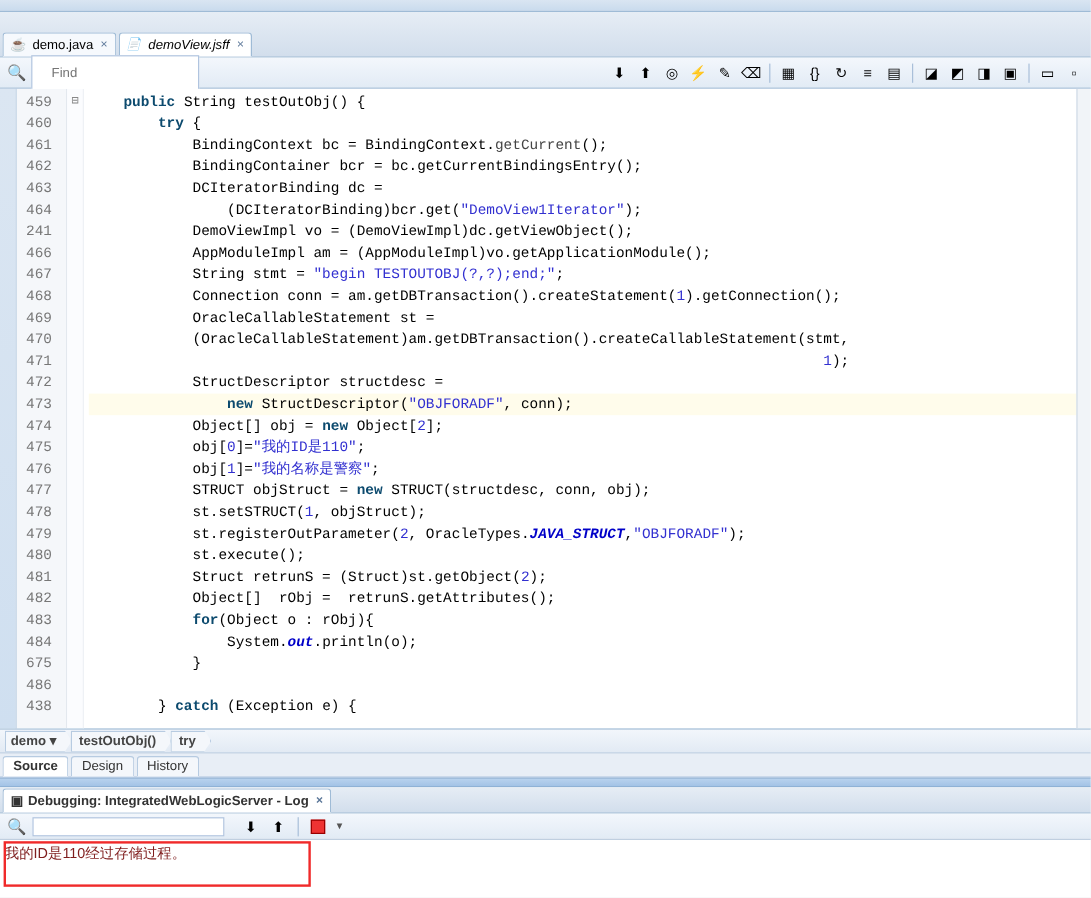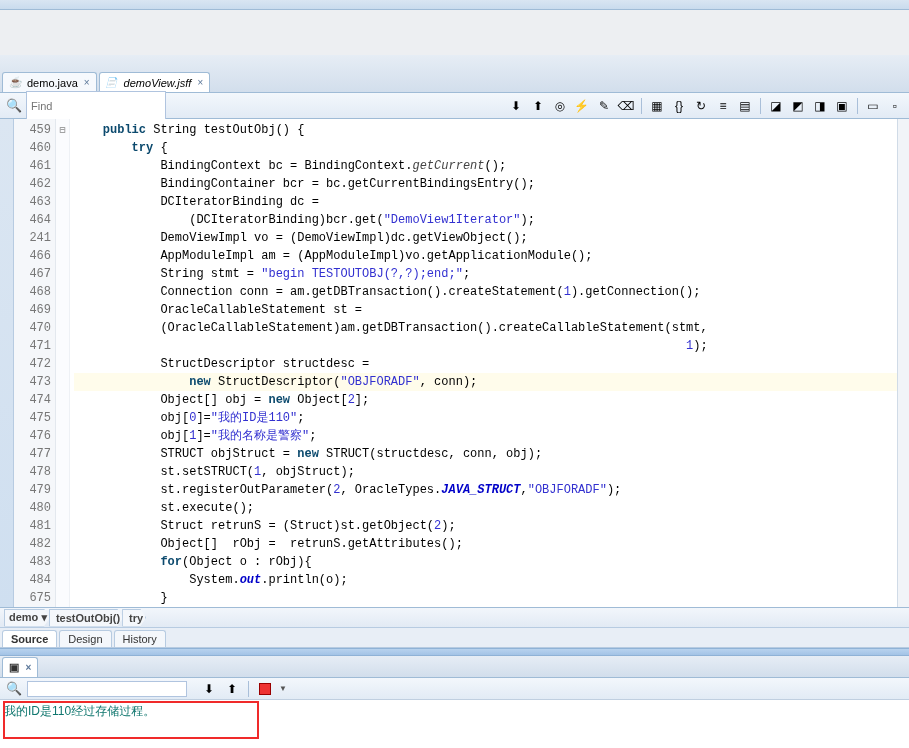--- a/index.html
+++ b/index.html
@@ -18,21 +18,20 @@
     background: linear-gradient(#d9e5f2, #c9dbed);
     border-bottom: 1px solid #9fbbd6;
   }
   .tabs-bar {
     height: 38px;
     background: linear-gradient(#e6edf5, #d2deec);
     border-bottom: 1px solid #9fbbd6;
     display: flex;
     align-items: flex-end;
     padding-left: 2px;
-    margin-top: 45px;
   }
   .file-tab {
     display: flex;
     align-items: center;
     gap: 4px;
     height: 20px;
     padding: 0 6px;
     background: #f6f9fd;
     border: 1px solid #9fbbd6;
     border-bottom: none;
@@ -61,21 +60,21 @@
   .bino-icon {
     width: 20px; height: 20px;
     display: inline-flex; align-items:center; justify-content:center;
     font-size: 13px;
   }
   .find-input {
     width: 140px;
     height: 30px;
     border: 1px solid #b0c4df;
     background: #fff;
-    padding: 0 4px;
+    padding: 0 16px;
     font-size: 11px;
     color: #999;
   }
   .tb-btn {
     width: 20px; height: 20px;
     display: inline-flex; align-items:center; justify-content:center;
     border-radius: 3px;
     cursor: pointer;
   }
   .tb-sep { width: 1px; height: 16px; background: #a9bfd9; margin: 0 3px; }
@@ -90,21 +89,21 @@
   }
   .left-rail {
     width: 14px;
     background: linear-gradient(#dbe6f2, #cfdff0);
     border-right: 1px solid #b7cbe1;
   }
   .gutter {
     width: 42px;
     background: #f5f7fa;
     border-right: 1px solid #e3e8ee;
-    text-align: right;
+    text-align: center;
     padding: 2px 4px 2px 0;
     font-family: Consolas, "Courier New", monospace;
     font-size: 12px;
     color: #777;
     line-height: 18px;
   }
   .fold-col {
     width: 14px;
     background: #fbfcfe;
     border-right: 1px solid #eef1f5;
@@ -122,37 +121,37 @@
     line-height: 18px;
     padding: 2px 0 2px 4px;
     white-space: pre;
     overflow: hidden;
   }
   .code .ln { display: block; height: 18px; }
   .code .hl { background: #fffceb; }
   .kw   { color: #0c4a6e; font-weight: bold; }
   .str  { color: #3230d0; }
   .num  { color: #3230d0; }
-  .ital { font-style: italic; color: #444; margin-top: 24px; }
+  .ital { color: #444; margin-top: 24px; }
   .ital2{ font-style: italic; color: #0000c8; font-weight: bold; }
 
   .breadcrumb {
     height: 20px;
     background: linear-gradient(#f2f6fb, #e2eaf4);
     border-bottom: 1px solid #b7cbe1;
     display: flex;
     align-items: center;
     font-size: 11px;
     font-weight: bold;
     color: #444;
     padding-left: 4px;
   }
   .crumb {
     display: inline-flex; align-items:center;
-    padding: 0 2px 0 6px;
+    padding: 0 12px 0 6px;
     height: 18px;
     background: #f4f7fb;
     border: 1px solid #b7cbe1;
     position: relative;
     margin-right: -1px;
     clip-path: polygon(0 0, calc(100% - 6px) 0, 100% 50%, calc(100% - 6px) 100%, 0 100%);
   }
   .crumb.first { padding-left: 4px; }
 
   .lower-tabs {
@@ -234,21 +233,21 @@
     font-family: "Microsoft YaHei", sans-serif;
     font-size: 12px;
   }
   .log-body .hlt-box {
     position: absolute;
     left: 3px; top: 1px;
     width: 256px; height: 38px;
     border: 2px solid #f02a2a;
     pointer-events: none;
   }
-  .log-line { color: #0f766e; line-height: 16px; }
+  .log-line { color: #7f1d1d; line-height: 16px; }
   .right-overview {
     position: absolute;
     right: 0; top: 0;
     width: 12px;
     height: 100%;
     background: #f1f4f8;
     border-left: 1px solid #d0dbe7;
   }
 </style>
 </head>
@@ -375,20 +374,21 @@
   <span class="ltab active">Source</span>
   <span class="ltab">Design</span>
   <span class="ltab">History</span>
 </div>
 
 <div class="blue-band"></div>
 
 <div class="log-bar">
   <div class="log-tab">
     <span>▣</span>
+    <span>Debugging: IntegratedWebLogicServer - Log</span>
     <span class="close-x">×</span>
   </div>
 </div>
 
 <div class="log-toolbar">
   <span class="bino-icon">🔍</span>
   <input class="log-find" style="">
   <span style="flex:0 0 6px"></span>
   <span class="tb-btn">⬇</span>
   <span class="tb-btn">⬆</span>

